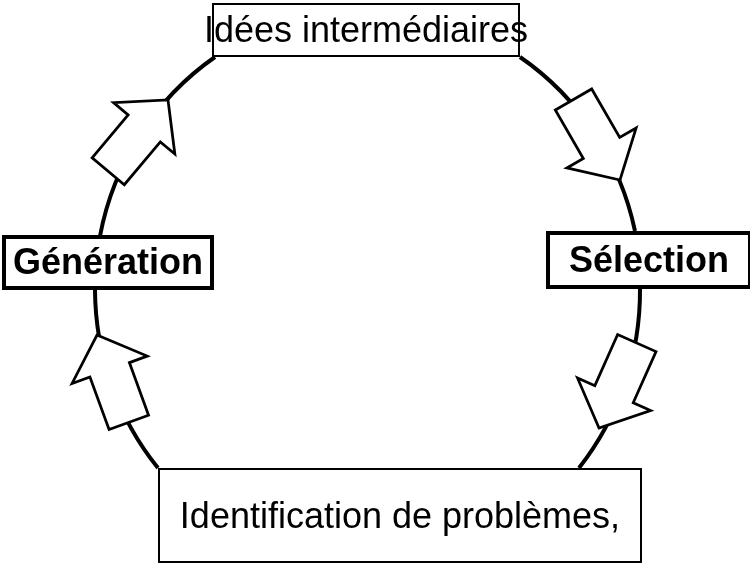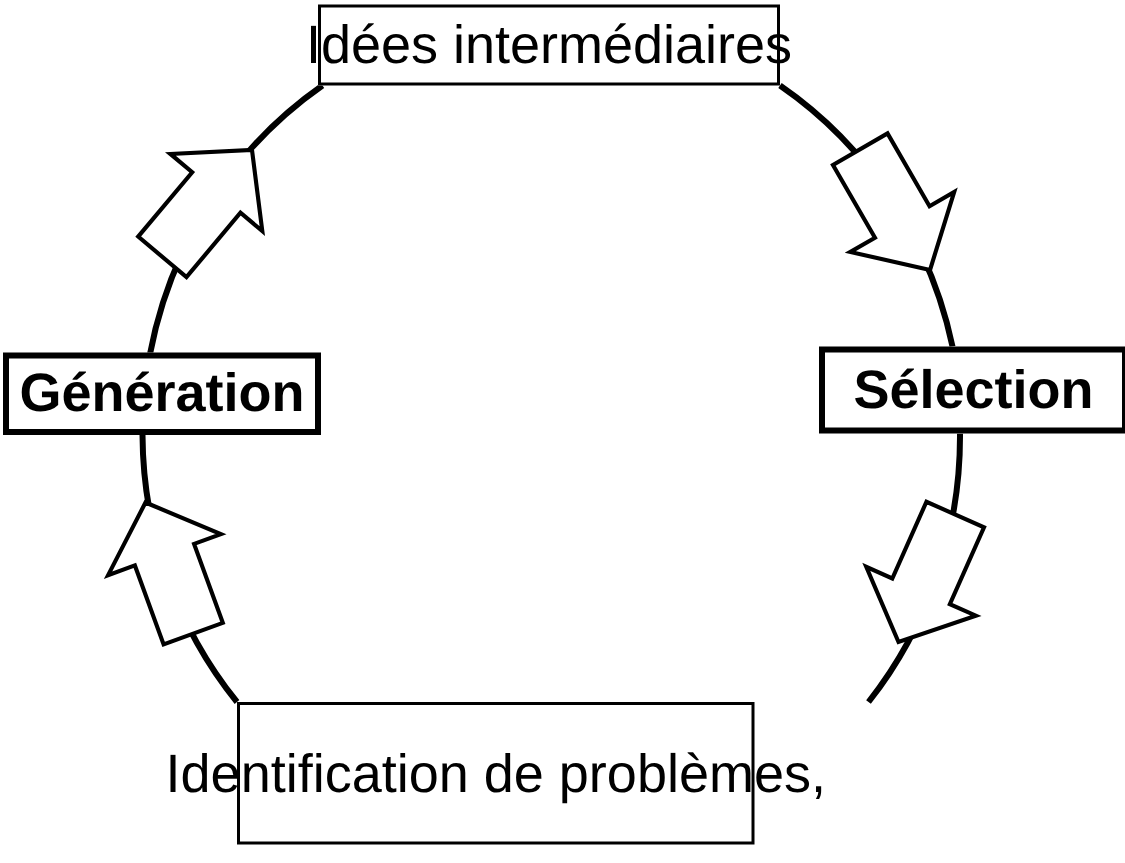--- a/index.html
+++ b/index.html
@@ -46,21 +46,21 @@
     line-height: 1.18;
     white-space: nowrap;
   }
   .node.emphasized {
     border-width: 4px;
     font-weight: bold;
   }
   .node-top    { left: 212px; top: 3px;   width: 308px; height: 54px; }
   .node-left   { left: 2px;   top: 235px; width: 212px; height: 55px; }
   .node-right  { left: 534px; top: 231px; width: 206px; height: 58px; margin-left: 12px; }
-  .node-bottom { left: 158px; top: 468px; width: 345px; height: 95px; line-height: 44px; gap: 24px; }
+  .node-bottom { left: 158px; top: 468px; width: 484px; height: 95px; line-height: 44px; gap: 24px; }
 </style>
 </head>
 <body>
 
 <div class="stage">
 
   <svg class="cycle-svg" width="750" height="575" viewBox="0 0 750 575">
 
     <path class="arc" d="M 215 57 A 273 281 0 0 0 100 236"></path>
     <path class="arc" d="M 95 290 A 273 281 0 0 0 158 468"></path>

